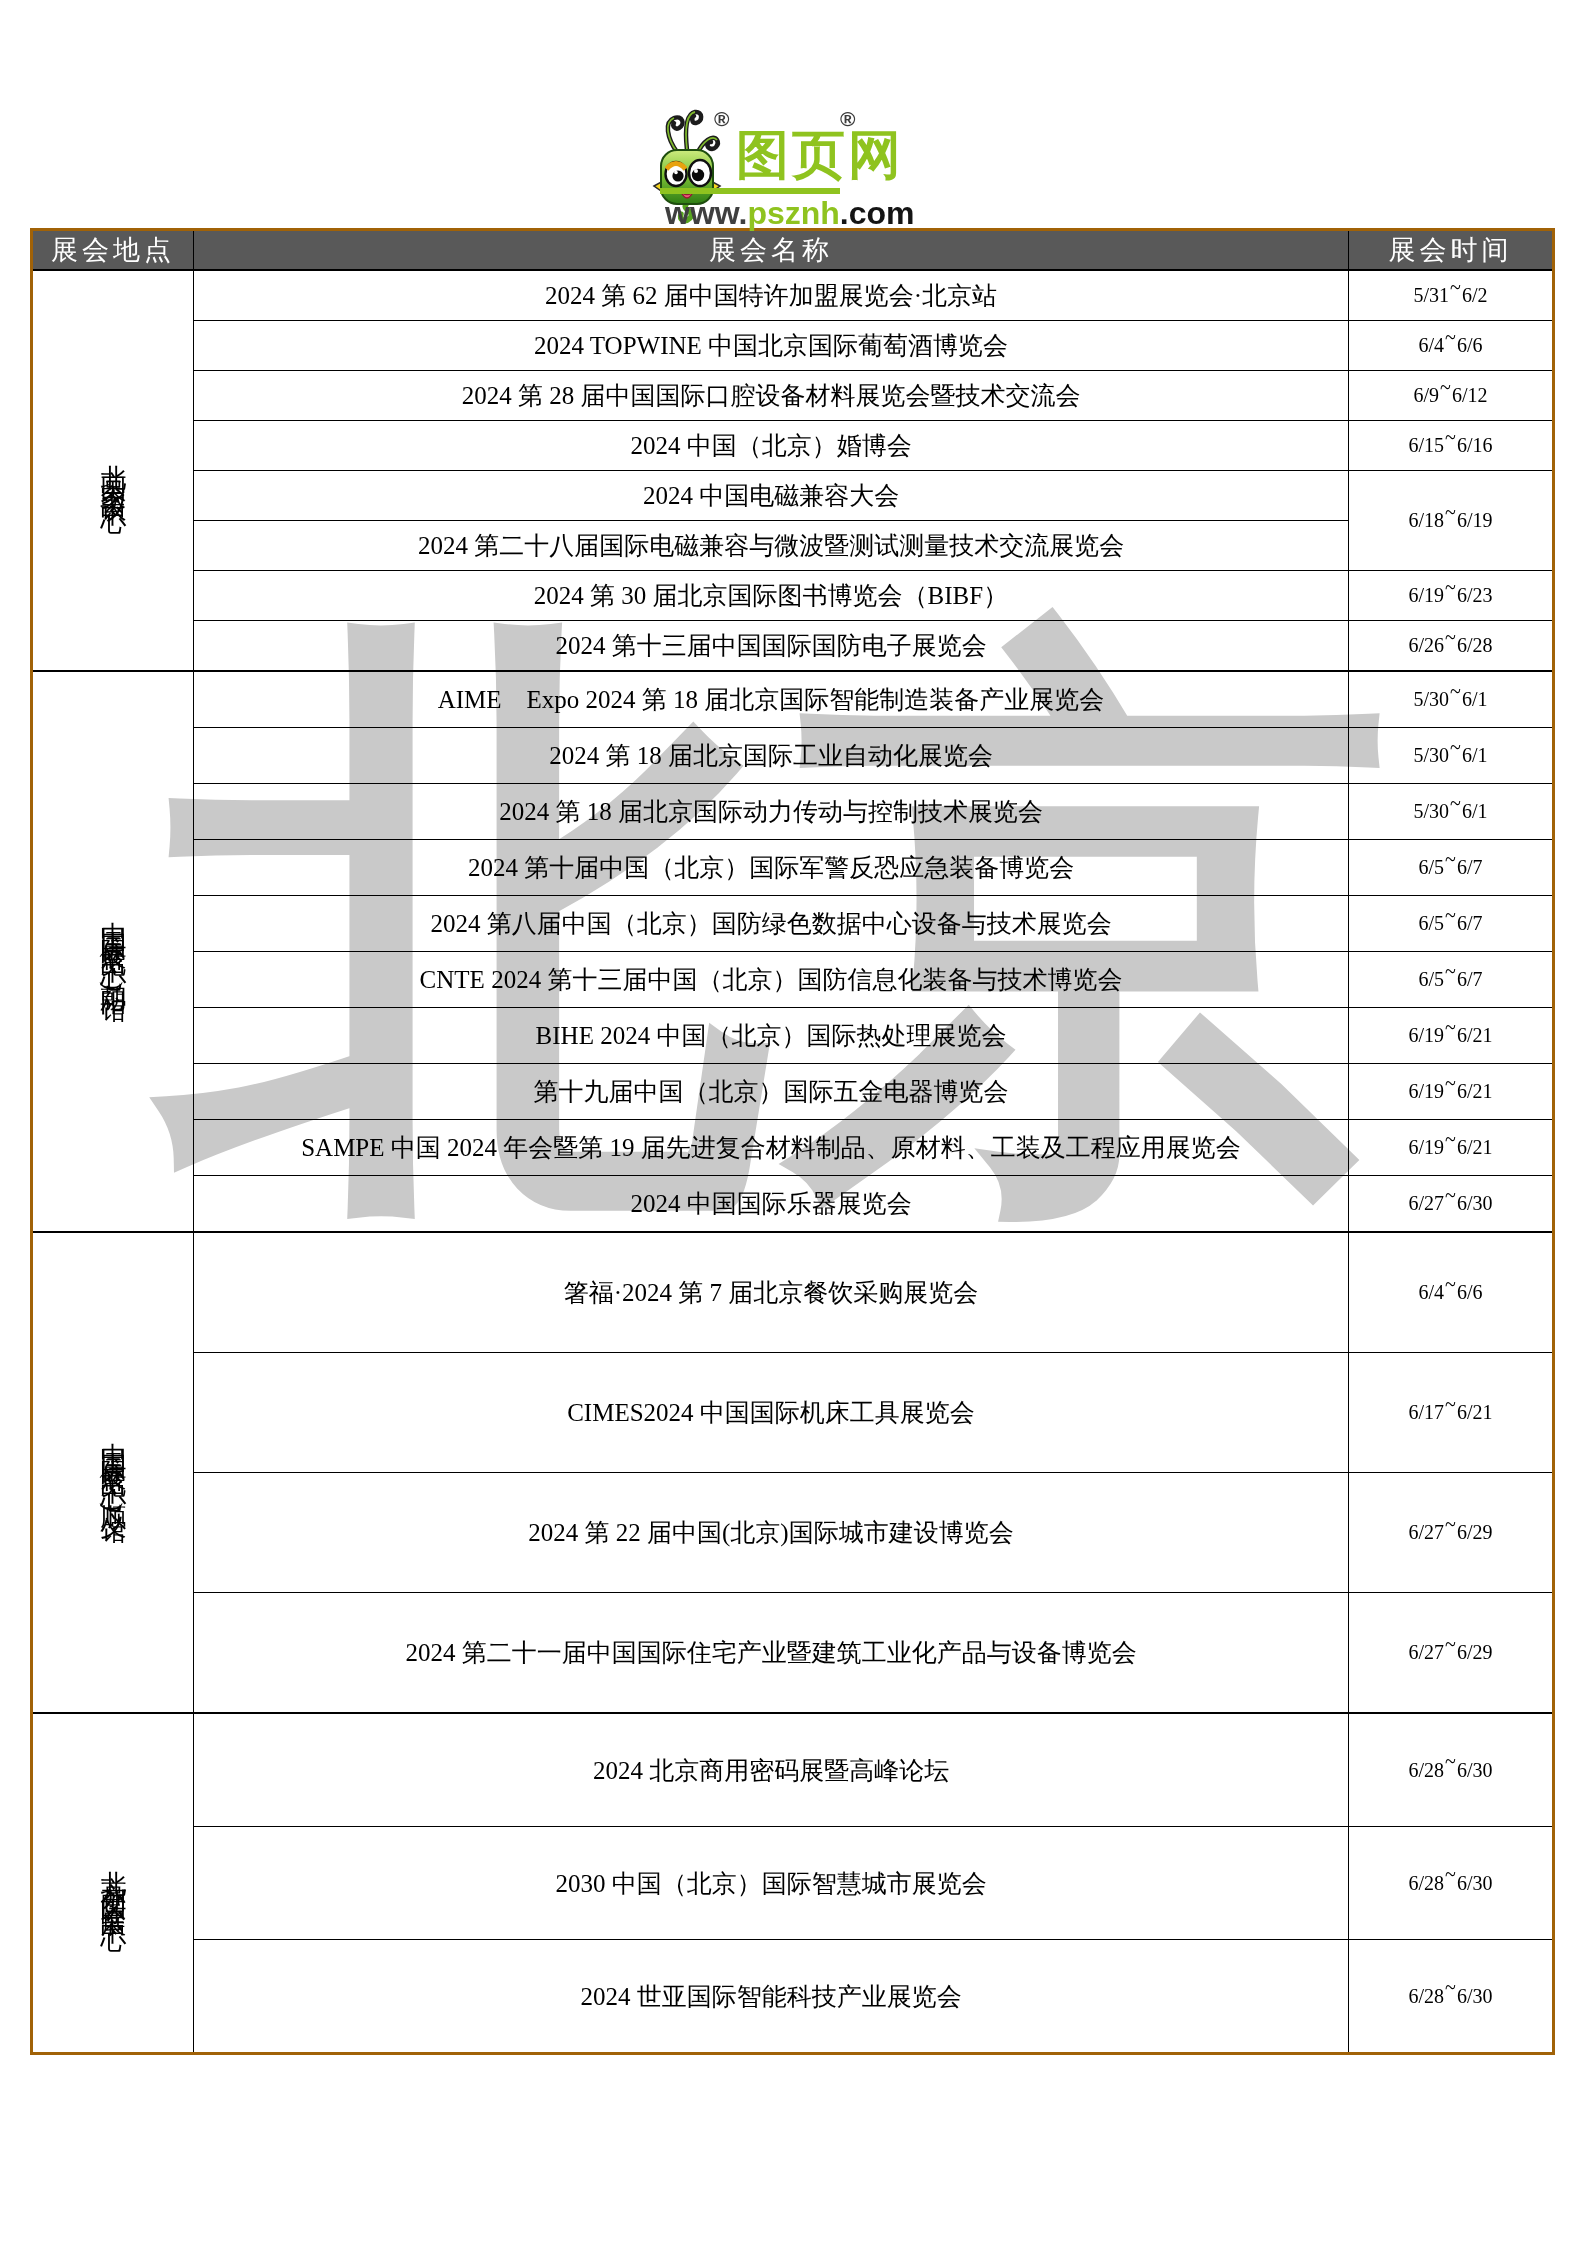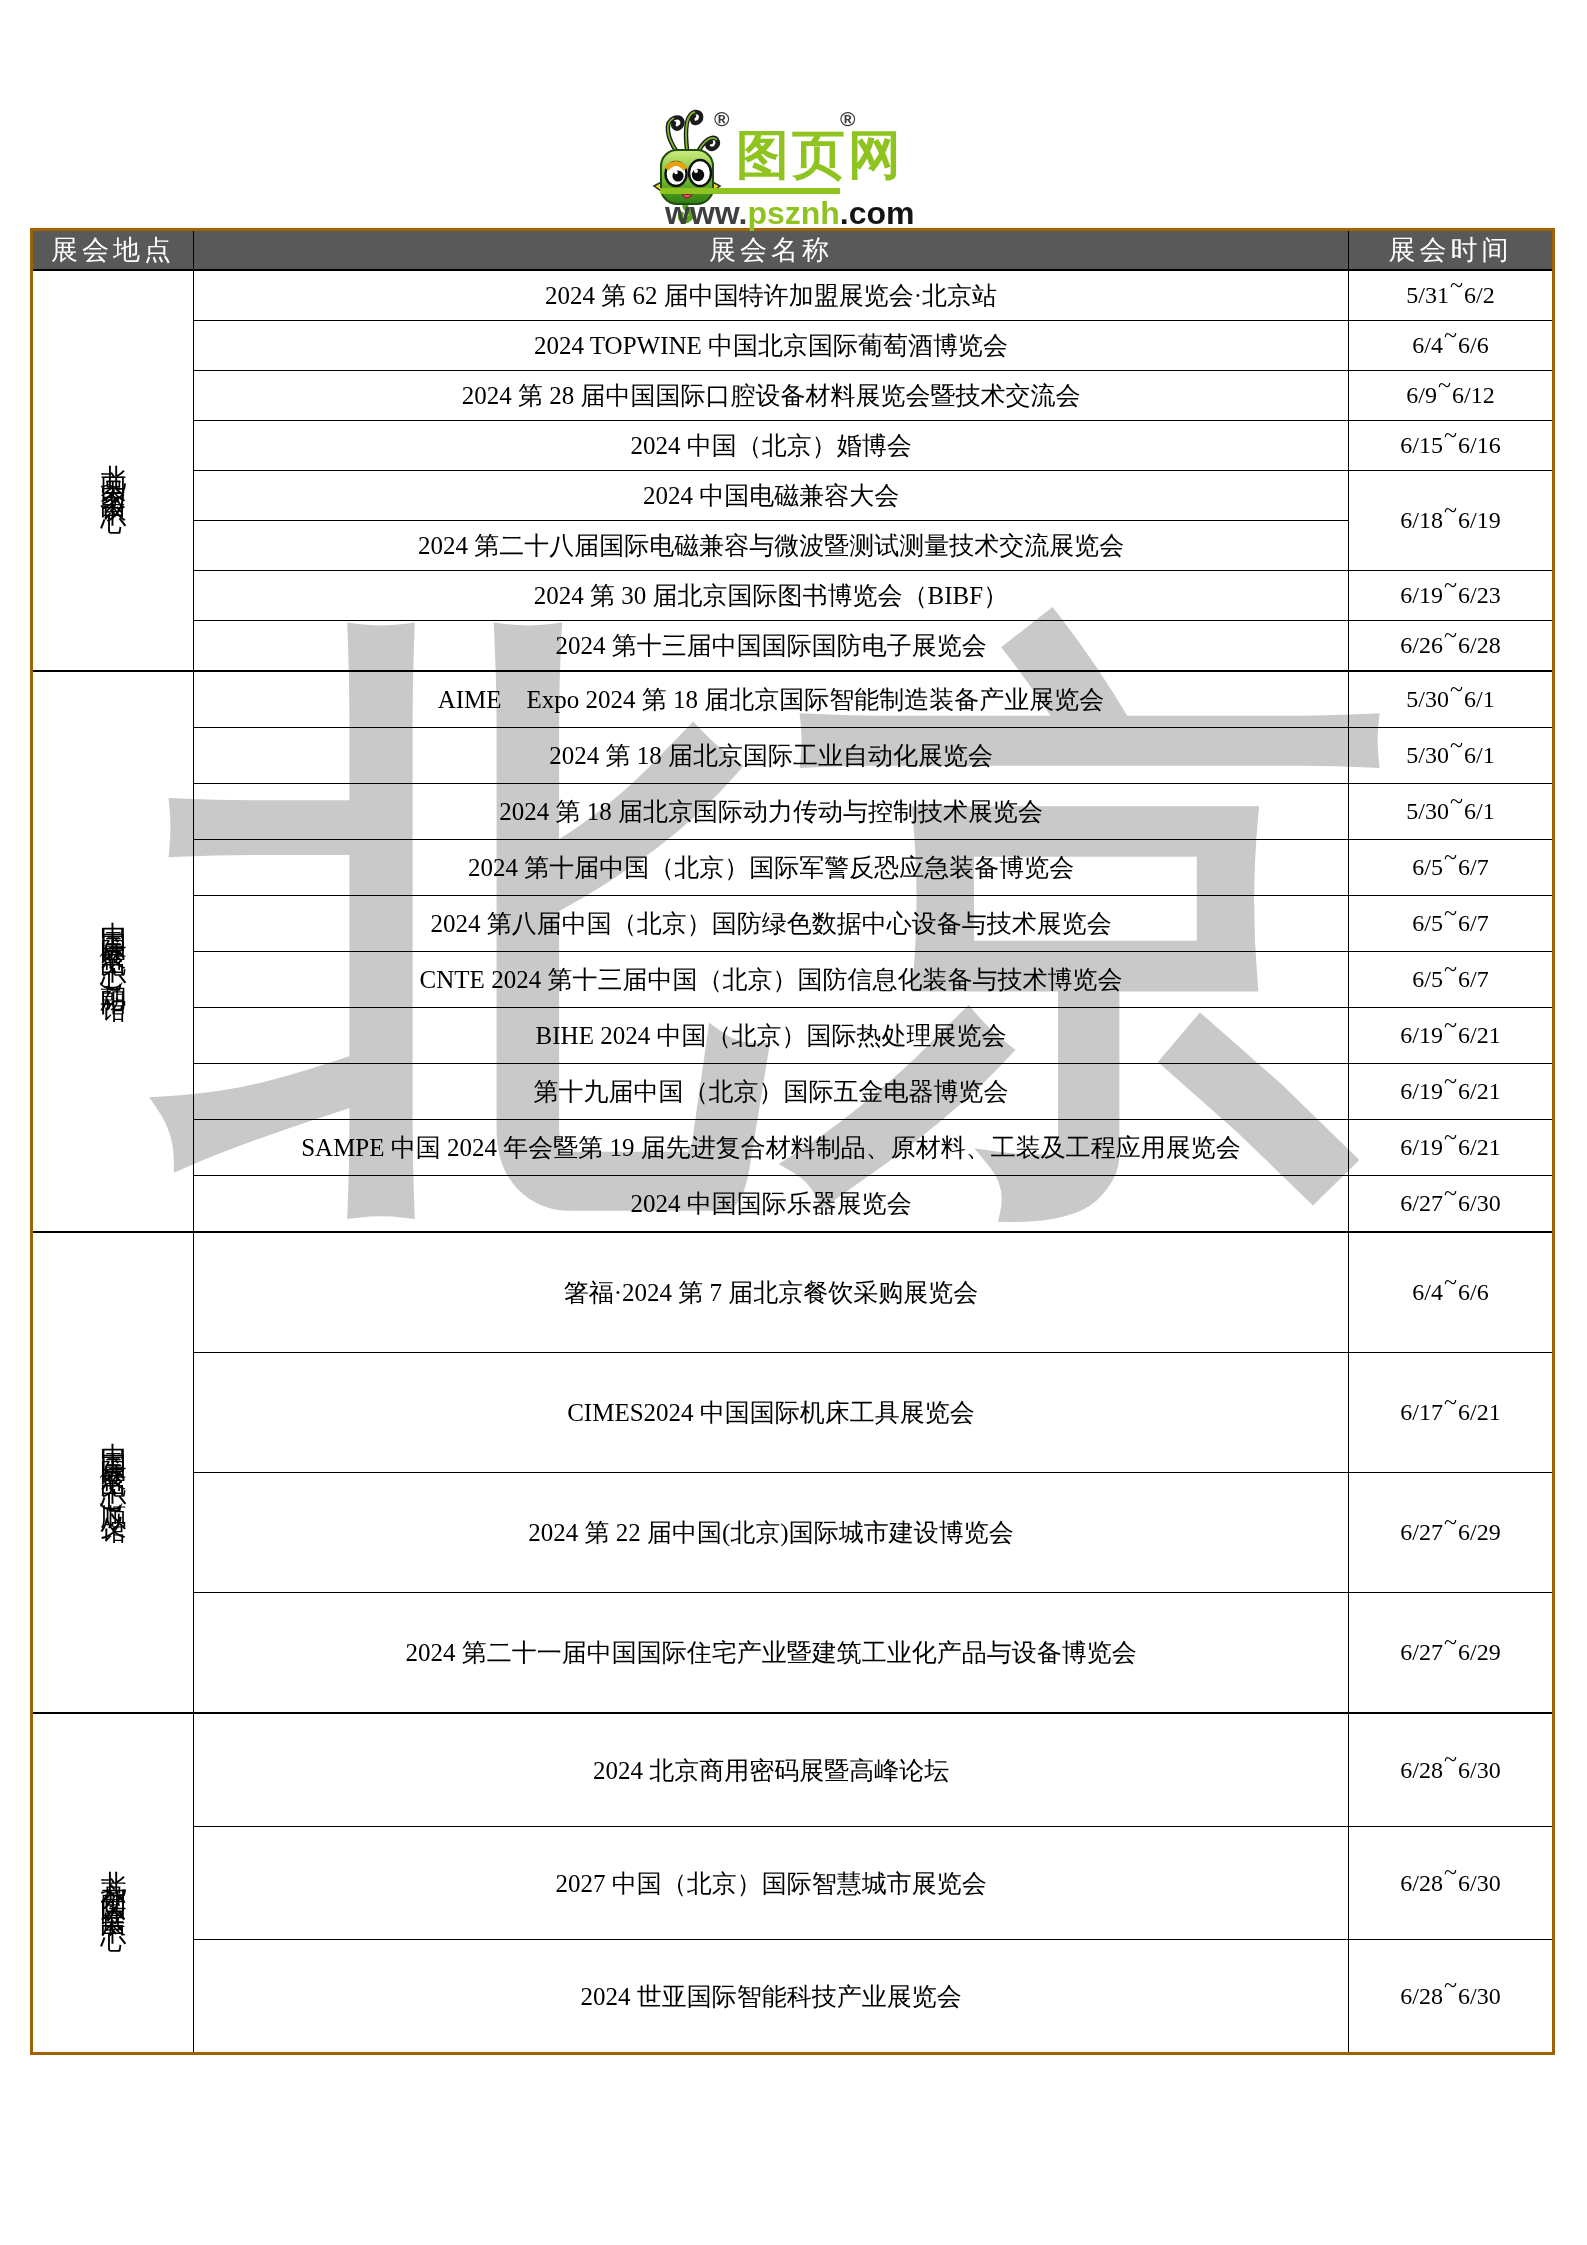--- a/index.html
+++ b/index.html
@@ -66,21 +66,21 @@
     border:1px solid #000;border-bottom:2px solid #000;
     text-align:center;letter-spacing:4px;
   }
   td{
     border:1px solid #000;
     text-align:center;vertical-align:middle;
     font-size:25px;
     background:transparent;
   }
   td.name{padding:2px 8px;white-space:pre-wrap;}
-  td.time{font-size:24px;white-space:nowrap;text-align:center;}
+  td.time{font-size:20px;white-space:nowrap;text-align:center;}
   .tilde{display:inline-block;position:relative;top:-0.42em;margin:0 1px;}
   td.loc{padding:4px 0;}
   .vtext{
     display:inline-block;
     writing-mode:vertical-lr;
     text-orientation:mixed;
     line-height:1.15;
     letter-spacing:6px;
     font-size:26px;
   }
@@ -246,21 +246,21 @@
         <td class="time">6/27<span class="tilde">~</span>6/29</td>
       </tr>
     </tbody>
     <tbody class="g4">
       <tr class="group-first">
         <td class="loc" rowspan="3"><span class="vtext">北京亦创国际会展中心</span></td>
         <td class="name">2024 北京商用密码展暨高峰论坛</td>
         <td class="time">6/28<span class="tilde">~</span>6/30</td>
       </tr>
       <tr>
-        <td class="name">2027 中国（北京）国际智慧城市展览会</td>
+        <td class="name">2030 中国（北京）国际智慧城市展览会</td>
         <td class="time">6/28<span class="tilde">~</span>6/30</td>
       </tr>
       <tr>
         <td class="name">2024 世亚国际智能科技产业展览会</td>
         <td class="time">6/28<span class="tilde">~</span>6/30</td>
       </tr>
     </tbody>
   </table>
 
 </body></html>

